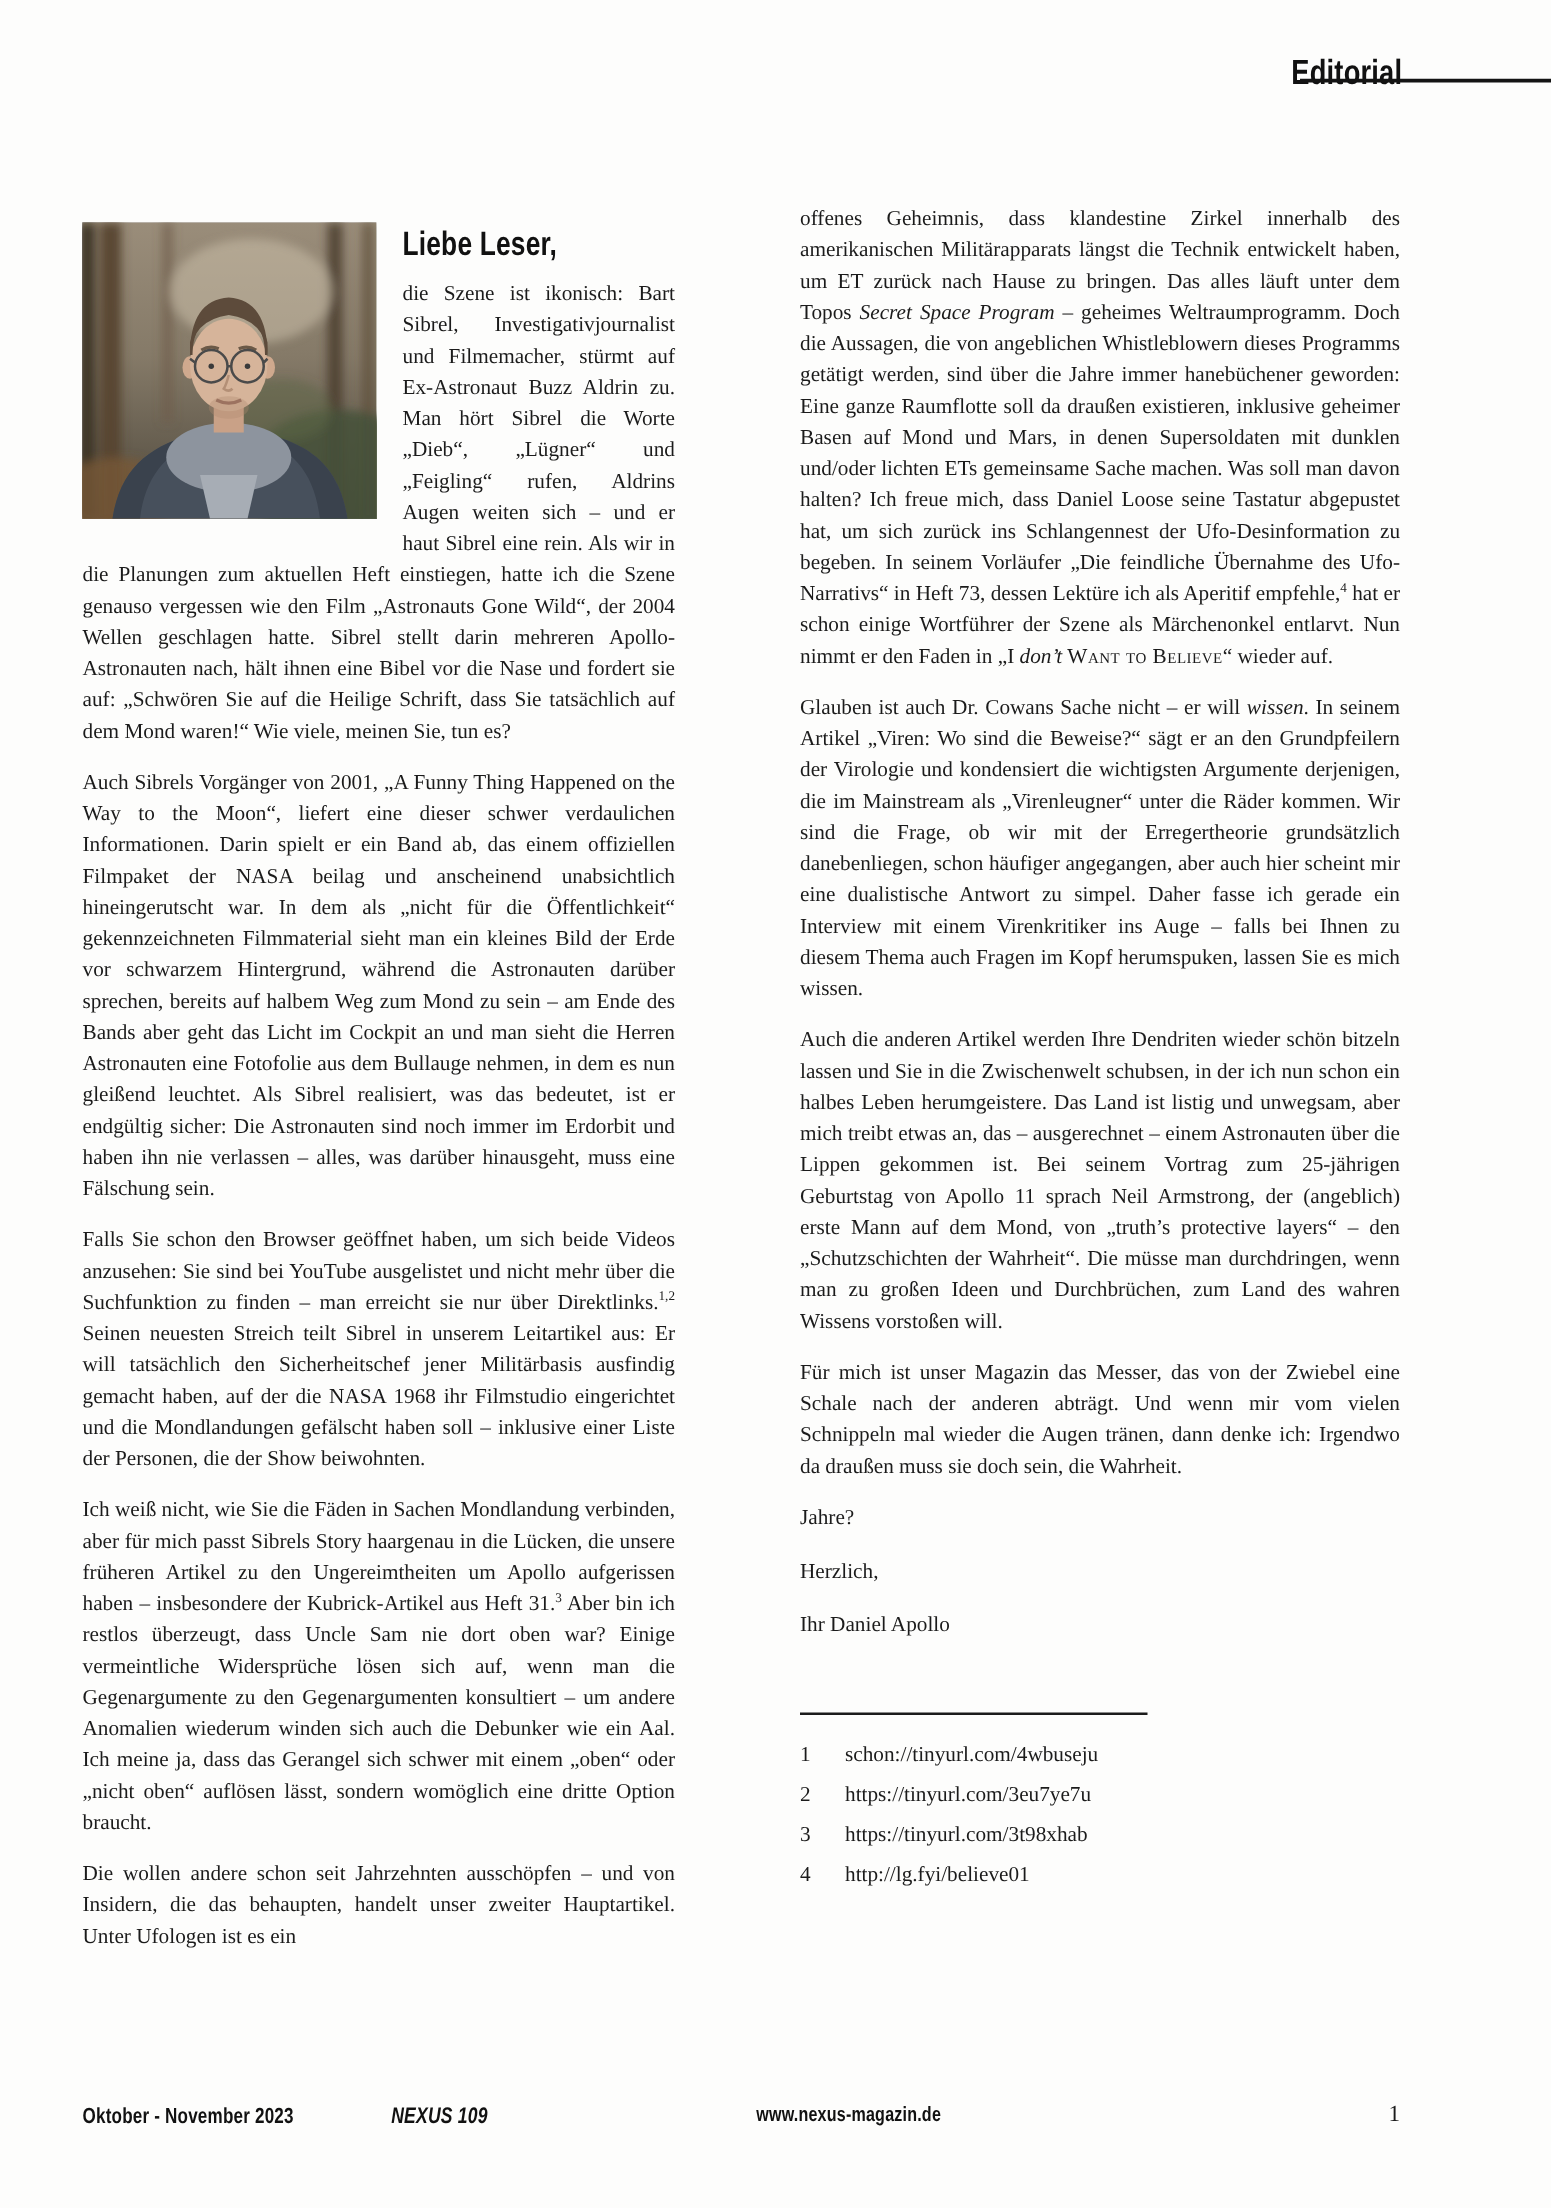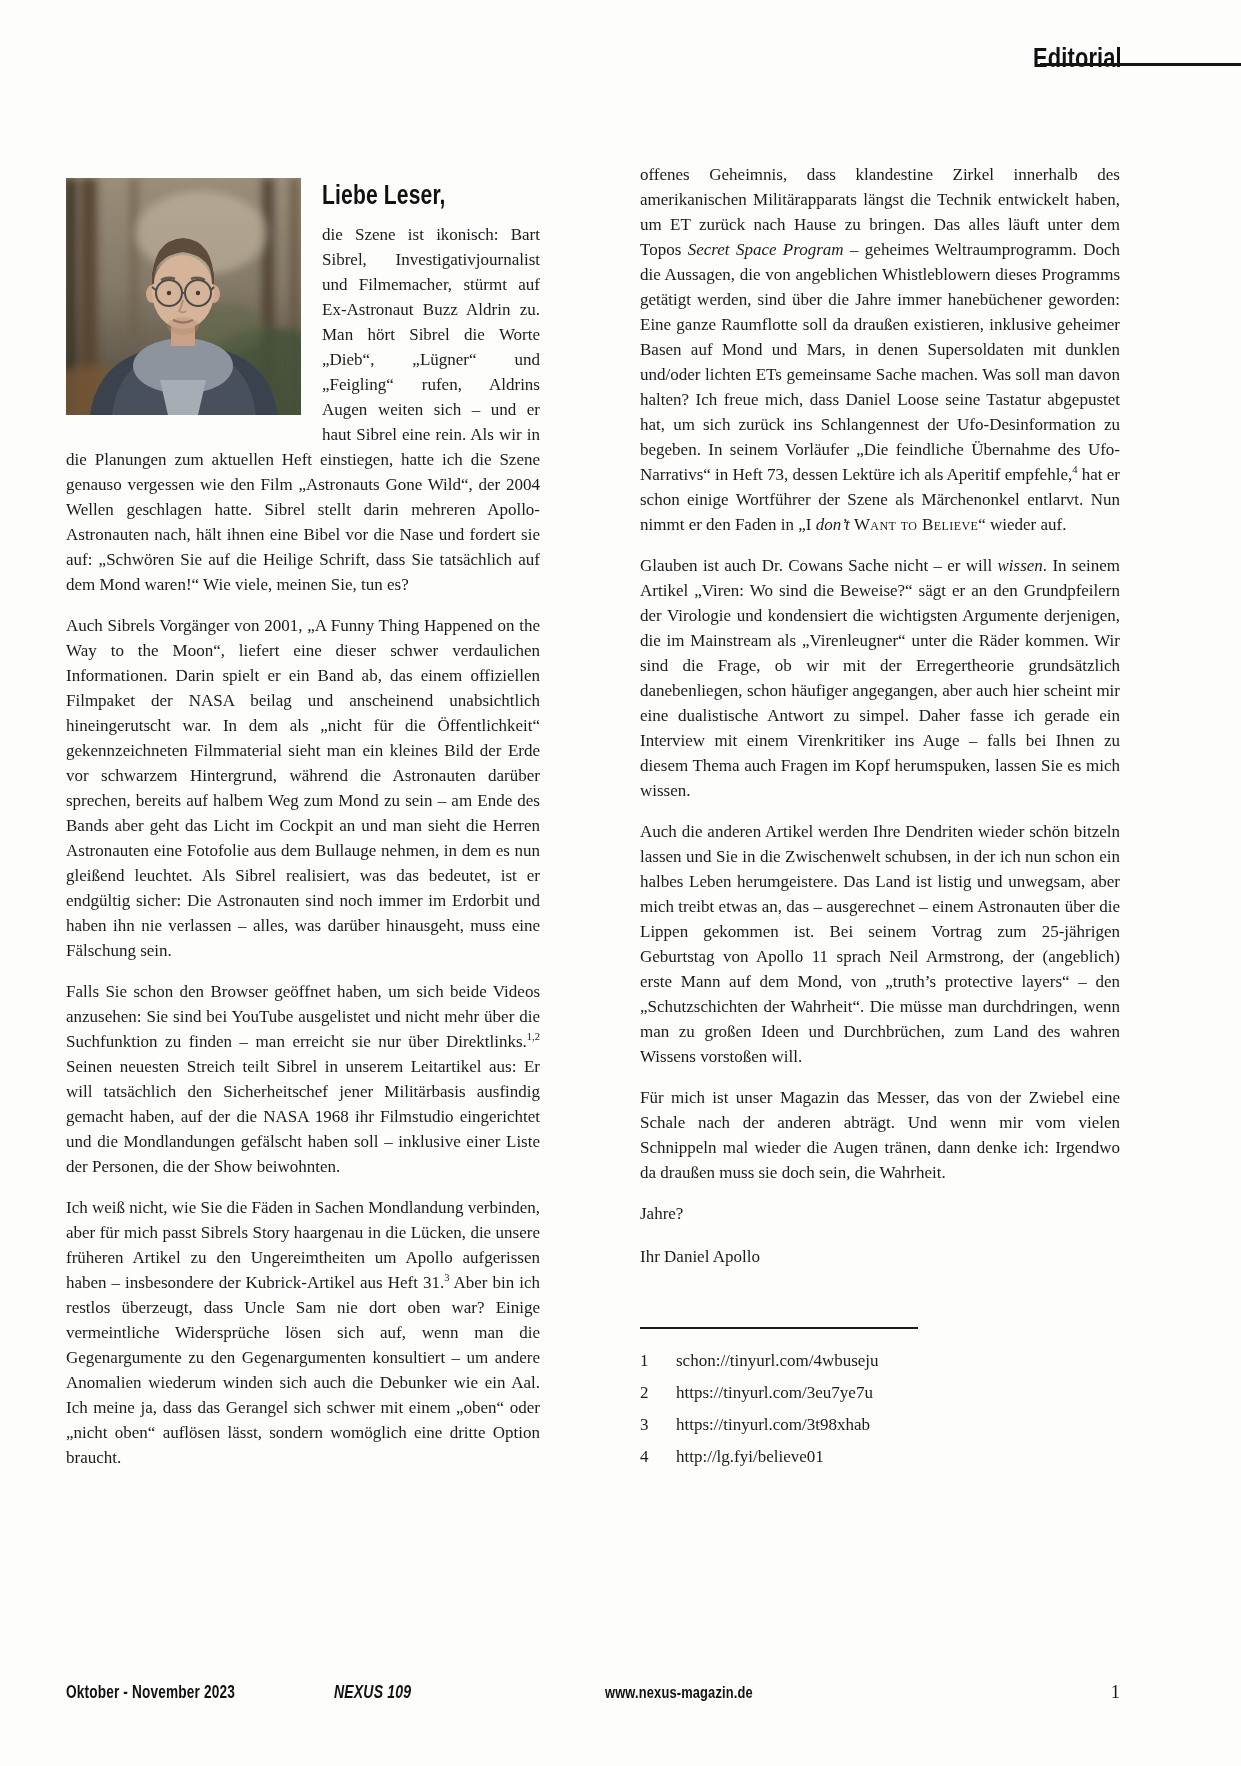--- a/index.html
+++ b/index.html
@@ -40,21 +40,21 @@
   
   .greeting{margin:0 0 12px 0;line-height:30px;}
   .greeting .cond{font-size:27px;color:#111;}
   
   .footnotes{margin-top:58px;}
   .fn-rule{width:278px;height:2px;background:#1b1b1b;margin-bottom:16px;}
   .fn-row{display:flex;font-size:17px;line-height:32px;}
   .fn-num{width:36px;flex:none;}
   
   .footer{position:absolute;left:0;right:0;top:1682px;height:26px;}
-  .footer-left{position:absolute;left:66px;top:0;display:flex;align-items:baseline;gap:21px;}
+  .footer-left{position:absolute;left:66px;top:0;display:flex;align-items:baseline;}
   .f-date{font-size:17.5px;color:#111;}
   .f-mag{font-size:18px;font-style:italic;margin-left:30px;color:#111;}
   .f-site{position:absolute;left:605px;top:1px;font-size:16.5px;color:#111;}
   .f-page{position:absolute;right:121px;top:0;font-size:18.5px;font-family:"Liberation Serif",serif;}
 </style>
 </head>
 <body>
 
 <div class="ed-title-wrap">
   <span class="cond right ed-title">Editorial</span>
@@ -114,28 +114,30 @@
         <path d="M117,122 Q115,130 113,133 Q117,136 120,133" stroke="#b38f76" stroke-width="2" fill="none"></path>
         <path d="M107,142 Q117,147 127,142" stroke="#9c7360" stroke-width="2.5" fill="none"></path>
       </g>
     </svg>
   </div>
   <h1 class="greeting"><span class="cond">Liebe Leser,</span></h1>
   <p class="body-p"><span class="b">die Szene ist ikonisch: Bart </span><span>Sibrel, Investigativjournalist und Filmemacher, stürmt auf Ex-Astronaut Buzz Aldrin zu. </span><span class="b">Man hört Sibrel die Worte „Dieb“, „Lügner“ und „Feigling“ rufen, Aldrins Augen </span><span>weiten sich – und er haut Sib</span><span class="b">rel eine rein. Als wir in die </span><span>Planungen zum aktuellen Heft einstiegen, hatte ich die Szene genauso vergessen wie den Film „Astronauts Gone Wild“, der 2004 Wellen geschlagen hatte. </span><span class="b">Sibrel stellt darin mehreren Apollo-Astronauten nach, hält ihnen </span><span>eine Bibel vor die Nase und fordert sie auf: „Schwören Sie auf die Heilige Schrift, dass Sie tatsächlich auf dem Mond waren!“ Wie viele, meinen Sie, tun es?</span></p>
   <p class="body-p"><span class="b">Auch Sibrels Vorgänger von 2001, „A Funny Thing </span><span>Happened on the Way to the Moon“, liefert eine dieser schwer verdaulichen Informationen. Darin spielt er ein Band ab, das einem offiziellen Filmpaket der NASA beilag und anscheinend unabsichtlich hineingerutscht war. In dem als „nicht für die Öffentlichkeit“ gekennzeichneten </span><span class="b">Filmmaterial sieht man ein kleines Bild der Erde vor schwarzem Hintergrund, während die Astronauten </span><span>darüber sprechen, bereits auf halbem Weg zum Mond zu sein – am Ende des Bands aber geht das Licht im Cockpit an und man sieht die Herren Astronauten eine Fotofolie </span><span class="b">aus dem Bullauge nehmen, in dem es nun gleißend </span><span>leuchtet. Als Sibrel realisiert, was das bedeutet, ist er endgültig sicher: Die Astronauten sind noch immer im Erdorbit und haben ihn nie verlassen – alles, was darüber hinausgeht, muss eine Fälschung sein.</span></p>
   <p class="body-p"><span class="b">Falls Sie schon den Browser geöffnet haben, um sich </span><span>beide Videos anzusehen: Sie sind bei YouTube ausgelistet und nicht mehr über die Suchfunktion zu finden – man erreicht sie nur über Direktlinks.</span><sup>1,2</sup><span> Seinen neuesten Streich teilt Sibrel in unserem Leitartikel aus: Er will tatsächlich den Sicherheitschef jener Militärbasis ausfindig gemacht haben, auf der die NASA 1968 ihr Filmstudio eingerichtet und die Mondlandungen gefälscht haben soll – inklusive einer Liste der Personen, die der Show beiwohnten.</span></p>
   <p class="body-p"><span>Ich weiß nicht, wie Sie die Fäden in Sachen Mondlandung verbinden, aber für mich passt Sibrels Story haargenau in die Lücken, die unsere früheren Artikel zu den Ungereimtheiten um Apollo aufgerissen haben – insbesondere </span><span class="b">der Kubrick-Artikel aus Heft 31.</span><sup class="b">3</sup><span class="b"> Aber bin ich restlos </span><span>überzeugt, dass Uncle Sam nie dort oben war? Einige vermeintliche Widersprüche lösen sich auf, wenn man die Gegenargumente zu den Gegenargumenten konsultiert – um andere Anomalien wiederum winden sich auch die Debunker wie ein Aal. Ich meine ja, dass das Gerangel sich schwer mit einem „oben“ oder „nicht oben“ auflösen lässt, sondern womöglich eine dritte Option braucht.</span></p>
+  <p class="body-p"><span class="b">Die wollen andere schon seit Jahrzehnten ausschöpfen – und von Insidern, die das behaupten, handelt unser zweiter Hauptartikel. Unter Ufologen ist es ein</span></p>
 </div>
 
 <div class="col-right">
   <p class="body-p"><span>offenes Geheimnis, dass klandestine Zirkel innerhalb des amerikanischen Militärapparats längst die Technik entwickelt haben, um ET zurück nach Hause zu bringen. Das alles läuft unter dem Topos </span><span class="i">Secret Space Program</span><span> – geheimes Weltraumprogramm. Doch die Aussagen, die </span><span class="b">von angeblichen Whistleblowern dieses Programms </span><span>getätigt werden, sind über die Jahre immer hanebüchener geworden: Eine ganze Raumflotte soll da draußen existieren, inklusive geheimer Basen auf Mond und Mars, in denen Supersoldaten mit dunklen und/oder lichten ETs gemeinsame Sache machen. Was soll man davon halten? Ich freue mich, dass Daniel Loose seine Tastatur abgepustet hat, um sich zurück ins Schlangennest der </span><span class="b">Ufo-Desinformation zu begeben. In seinem Vorläufer </span><span>„Die feindliche Übernahme des Ufo-Narrativs“ in Heft </span><span class="b">73, dessen Lektüre ich als Aperitif empfehle,</span><sup class="b">4</sup><span class="b"> hat er </span><span>schon einige Wortführer der Szene als Märchenonkel entlarvt. Nun nimmt er den Faden in „I </span><span class="i">don’t </span><span class="sc">Want to Believe</span><span>“ wieder auf.</span></p>
   <p class="body-p"><span>Glauben ist auch Dr. Cowans Sache nicht – er will </span><span class="i">wissen</span><span>. In seinem Artikel „Viren: Wo sind die Beweise?“ sägt er an den Grundpfeilern der Virologie und kondensiert die wichtigsten Argumente derjenigen, die im Mainstream als „Virenleugner“ unter die Räder kommen. Wir sind die Frage, ob wir mit der Erregertheorie grundsätzlich danebenliegen, schon häufiger angegangen, aber auch hier scheint mir eine dualistische Antwort zu simpel. Daher fasse ich gerade ein Interview mit einem Virenkritiker ins Auge – falls bei Ihnen zu diesem Thema auch Fragen im Kopf herumspuken, lassen Sie es mich wissen.</span></p>
   <p class="body-p"><span>Auch die anderen Artikel werden Ihre Dendriten wieder schön bitzeln lassen und Sie in die Zwischenwelt schubsen, in der ich nun schon ein halbes Leben herumgeistere. Das Land ist listig und unwegsam, aber mich treibt etwas an, das – ausgerechnet – einem Astronauten </span><span class="b">über die Lippen gekommen ist. Bei seinem Vortrag </span><span>zum 25-jährigen Geburtstag von Apollo 11 sprach Neil Armstrong, der (angeblich) erste Mann auf dem Mond, von „truth’s protective layers“ – den „Schutzschichten der Wahrheit“. Die müsse man durchdringen, wenn man zu großen Ideen und Durchbrüchen, zum Land des wahren Wissens vorstoßen will.</span></p>
   <p class="body-p"><span class="b">Für mich ist unser Magazin das Messer, das von der Zwiebel eine Schale nach der anderen abträgt. Und </span><span>wenn mir vom vielen Schnippeln mal wieder die Augen tränen, dann denke ich: Irgendwo da draußen muss sie doch sein, die Wahrheit.</span></p>
   <p class="body-p closing">Jahre?</p>
+  <p class="body-p closing">Herzlich,</p>
   <p class="body-p closing">Ihr Daniel Apollo</p>
 
   <div class="footnotes">
     <div class="fn-rule"></div>
     <div class="fn-row">
       <span class="fn-num">1</span>
       <span class="fn-url">schon://tinyurl.com/4wbuseju</span>
     </div>
     <div class="fn-row">
       <span class="fn-num">2</span>

